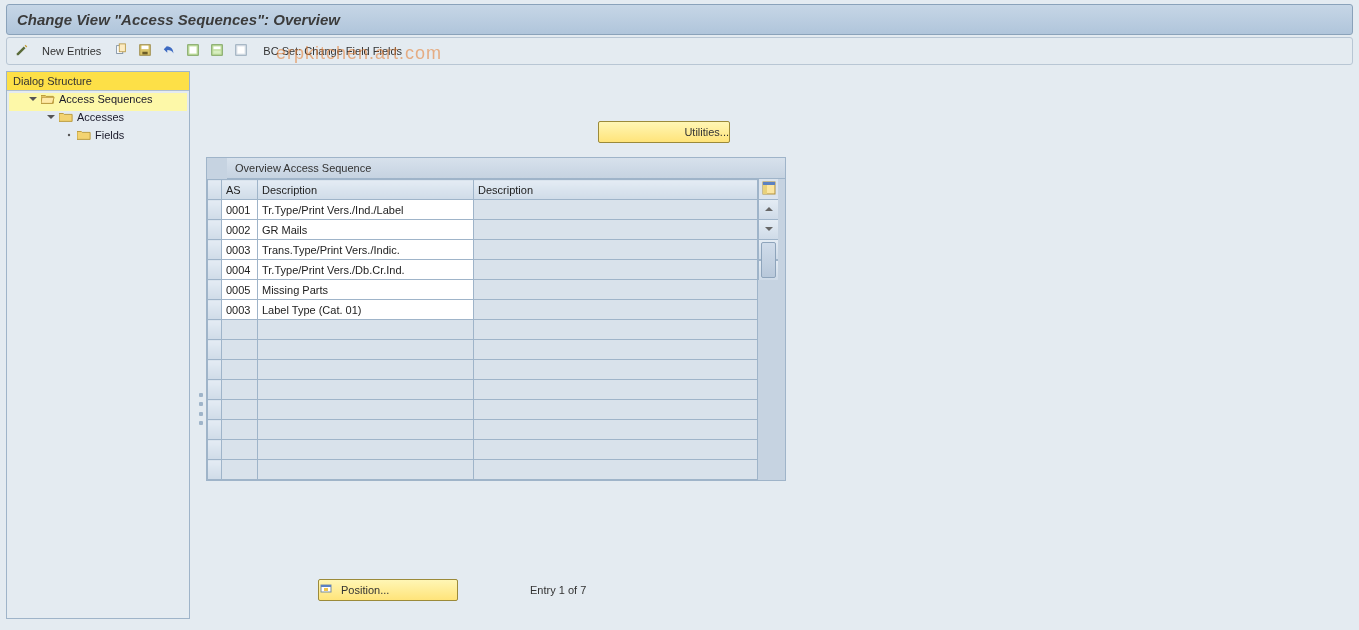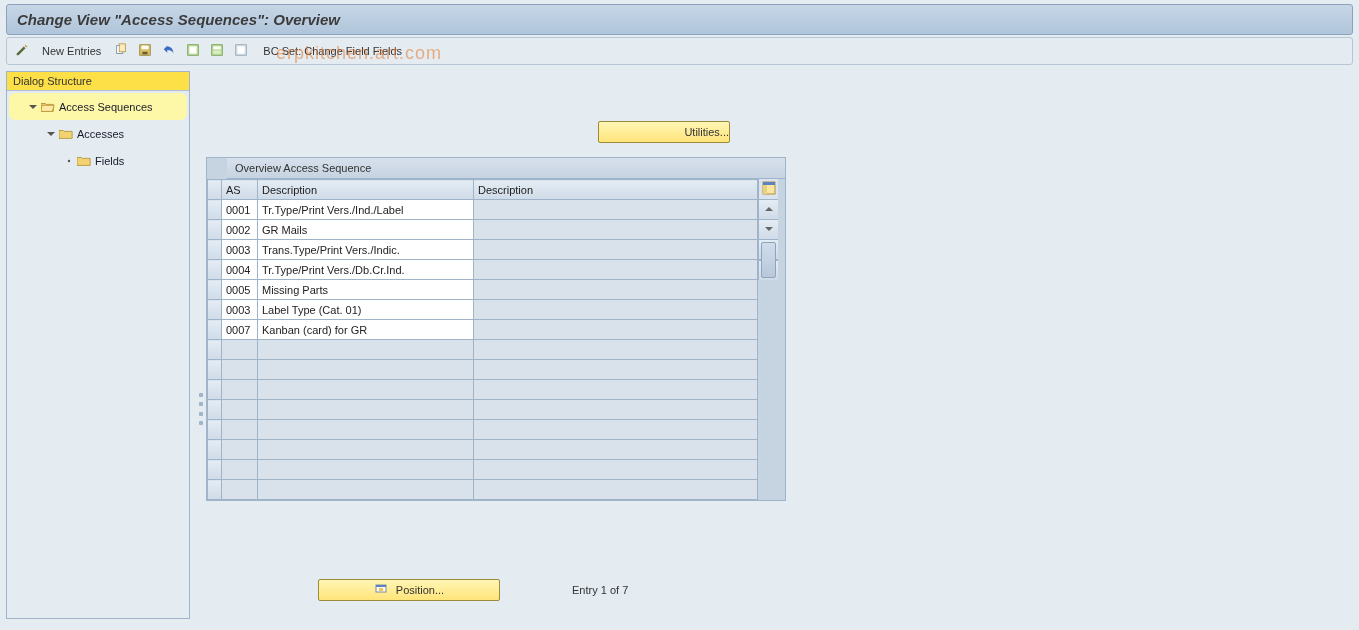--- a/index.html
+++ b/index.html
@@ -69,24 +69,23 @@
       color: #333;
     }
     .tree-body {
       background: #e4ebf1;
       padding: 2px 2px;
       font-size: 11px;
       color: #1a1a2a;
     }
     .tree-row {
       display: flex;
-      align-items: center;
-      height: 27px;
+      align-items: flex-start;
+      height: 18px;
       padding: 0 2px;
-      border-radius: 6px;
     }
     .tree-row.selected { background: #fdf8a8; }
     .tree-toggle {
       width: 12px; height: 12px; display: inline-flex; align-items: center; justify-content: center; color:#555; margin-right: 2px;
     }
     .folder-icon {
       width: 14px; height: 12px; display:inline-block; margin-right: 4px;
     }
     .folder-closed svg, .folder-open svg { width: 14px; height: 12px; }
     .tree-indent1 { padding-left: 18px; }
@@ -199,28 +198,28 @@
     .bottom-row {
       position: absolute;
       left: 8px;
       top: 508px;
       width: 580px;
       display: flex;
       align-items: center;
     }
     .pos-btn {
       margin-left: 112px;
-      width: 182px;
+      width: 140px;
       height: 22px;
       background: linear-gradient(#fff6b5, #ffe47a);
       border: 1px solid #9b8a3a;
       border-radius: 2px;
       font-size: 11px;
       color: #333;
-      display:flex; align-items:center; justify-content:center;
+      display:flex; align-items:center; justify-content:flex-start;
       gap: 8px;
       cursor: default;
     }
     .pos-btn .pin { display:inline-flex; }
     .entry-text {
       margin-left: 72px;
       font-size: 11px;
       color: #333;
     }
     .watermark {
@@ -422,26 +421,20 @@
               <tr>
                 <td class="row-sel"></td>
                 <td class="cell-input">0005</td>
                 <td class="cell-input">Missing Parts</td>
                 <td class="empty-cell"></td>
               </tr>
               <tr>
                 <td class="row-sel"></td>
                 <td class="cell-input">0003</td>
                 <td class="cell-input">Label Type (Cat. 01)</td>
-                <td class="empty-cell"></td>
-              </tr>
-              <tr>
-                <td class="row-sel"></td>
-                <td class="cell-input">0007</td>
-                <td class="cell-input">Kanban (card) for GR</td>
                 <td class="empty-cell"></td>
               </tr>
               <tr>
                 <td class="row-sel"></td>
                 <td class="empty-cell"></td>
                 <td class="empty-cell"></td>
                 <td class="empty-cell"></td>
               </tr>
               <tr>
                 <td class="row-sel"></td>

